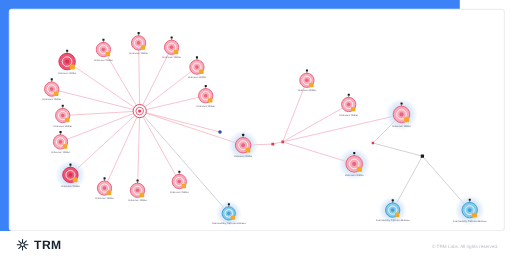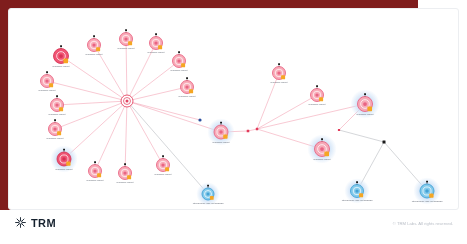--- a/index.html
+++ b/index.html
@@ -5,21 +5,21 @@
   * { box-sizing: border-box; margin: 0; padding: 0; }
   html, body {
     width: 467px; height: 244px;
     background: #ffffff;
     font-family: "Liberation Sans", sans-serif;
     overflow: hidden;
   }
   #app {
     position: relative;
     width: 418px; height: 244px;
-    background: #7f1d1d;
+    background: #3b82f6;
   }
   #graph-card {
     position: absolute;
     left: 8px; top: 8px;
     width: 451px; height: 202px;
     background: #ffffff;
     border: 1px solid #eceef1;
     border-radius: 3px;
     overflow: hidden;
   }

